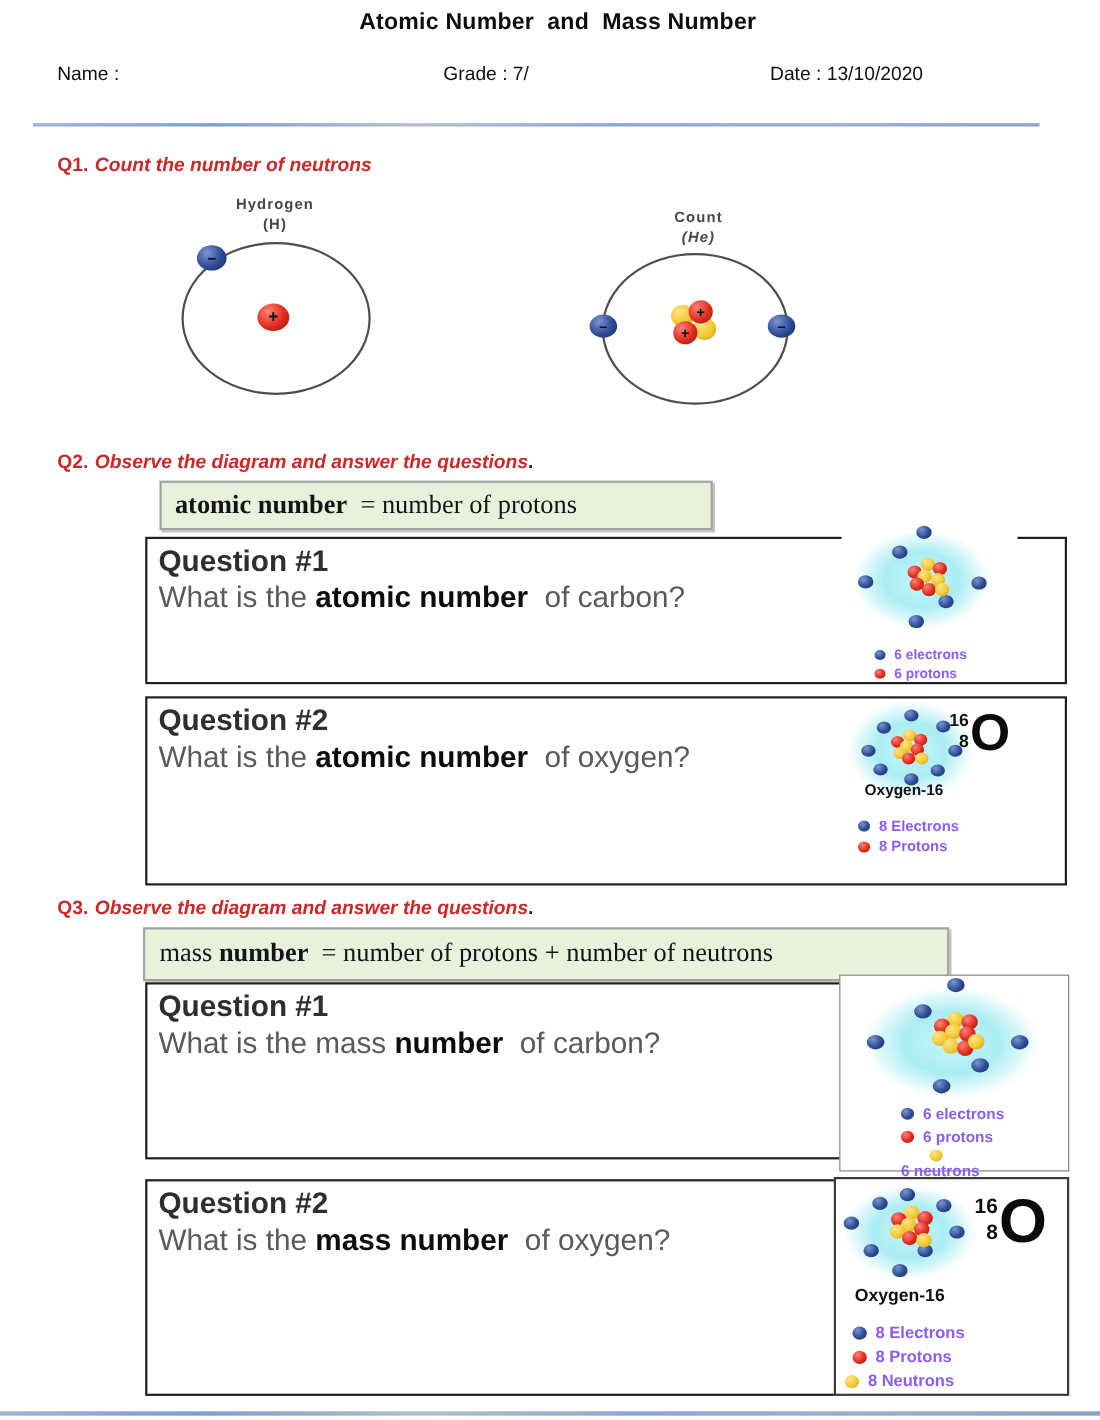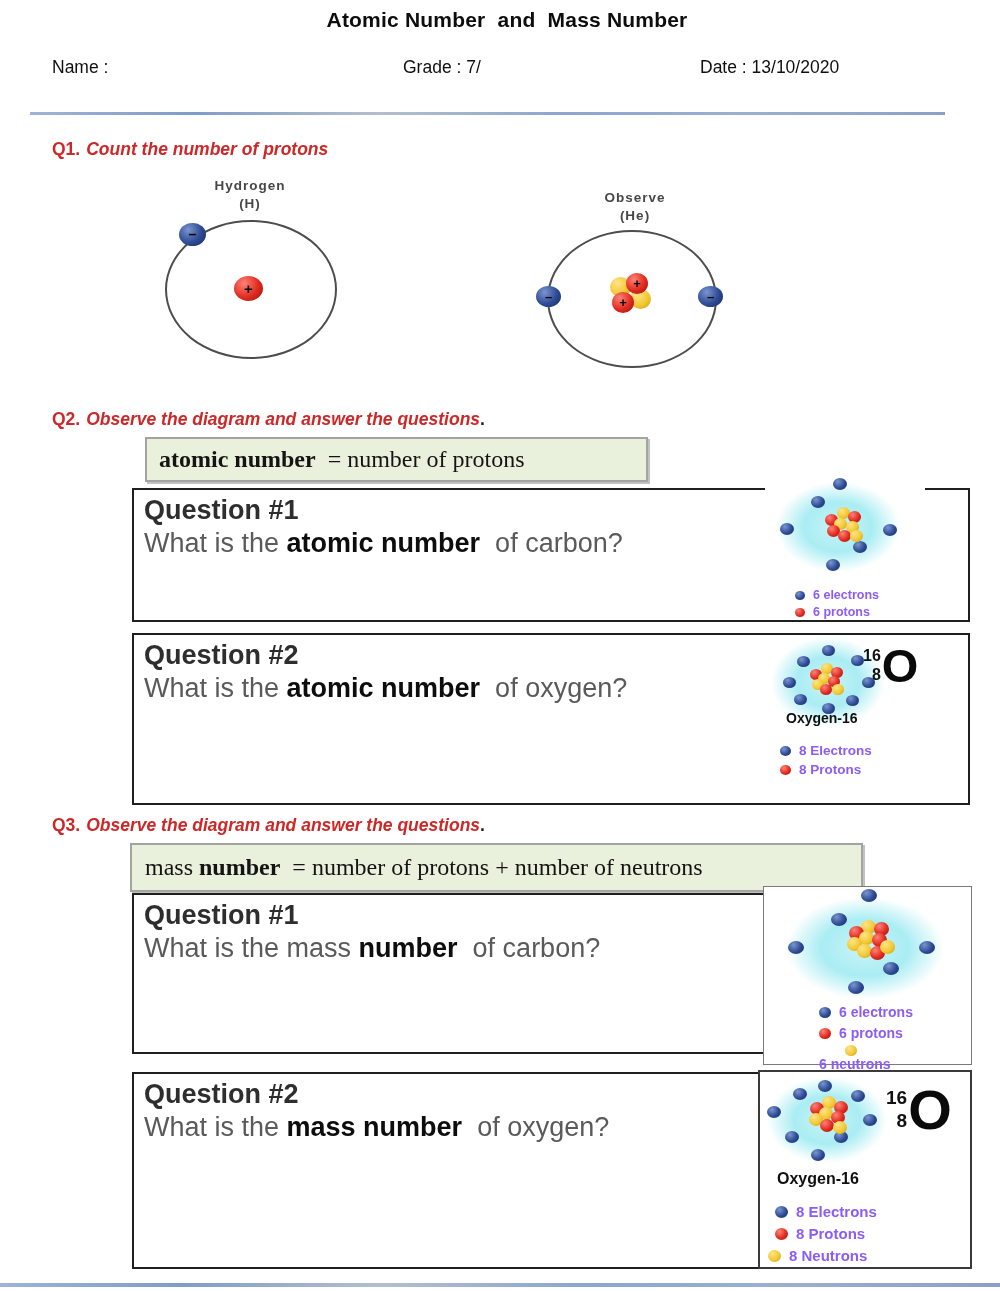--- a/index.html
+++ b/index.html
@@ -62,38 +62,38 @@
 
 <div id="page">
 
   <div class="title">Atomic Number &nbsp;and &nbsp;Mass Number</div>
   <div class="meta" style="left:52px;">Name :</div>
   <div class="meta" style="left:403px;">Grade : 7/</div>
   <div class="meta" style="left:700px;">Date : 13/10/2020</div>
   <div class="rule-line" style="top:112px;left:30px;width:915px;"></div>
 
   <div class="sect" style="top:139px;">
-    <span class="qn">Q1.</span><span class="pr">Count the number of protons</span>
+    <span class="qn">Q1.</span><span class="pr">Count the number of neutrons</span>
   </div>
 
   <div class="fig" style="left:155px;top:175px;width:190px;height:205px;">
     <div class="atom-label" style="top:3px;">Hydrogen</div>
     <div class="atom-label" style="top:21px;">(H)</div>
     <div class="orbit" style="left:10px;top:45px;width:168px;height:135px;"></div>
     <div class="ball e-ball" style="left:24px;top:48px;width:27px;height:23px;">
       <span class="sign" style="top:4px;font-size:14px;">–</span>
     </div>
     <div class="ball p-ball" style="left:79px;top:101px;width:29px;height:25px;">
       <span class="sign" style="top:5px;font-size:15px;">+</span>
     </div>
   </div>
 
   <div class="fig" style="left:540px;top:185px;width:190px;height:195px;">
-    <div class="atom-label" style="top:5px;">Observe</div>
-    <div class="atom-label" style="top:23px;">(He)</div>
+    <div class="atom-label" style="top:5px;">Count</div>
+    <div class="atom-label" style="top:23px;font-style:italic;">(He)</div>
     <div class="orbit" style="left:7px;top:45px;width:166px;height:134px;"></div>
     <div class="ball e-ball" style="left:-4px;top:101px;width:25px;height:21px;">
       <span class="sign" style="top:4px;font-size:13px;">–</span>
     </div>
     <div class="ball e-ball" style="left:158px;top:101px;width:25px;height:21px;">
       <span class="sign" style="top:4px;font-size:13px;">–</span>
     </div>
     <div class="ball n-ball" style="left:70px;top:92px;width:21px;height:20px;"></div>
     <div class="ball n-ball" style="left:90px;top:104px;width:21px;height:20px;"></div>
     <div class="ball p-ball" style="left:86px;top:88px;width:22px;height:21px;">

